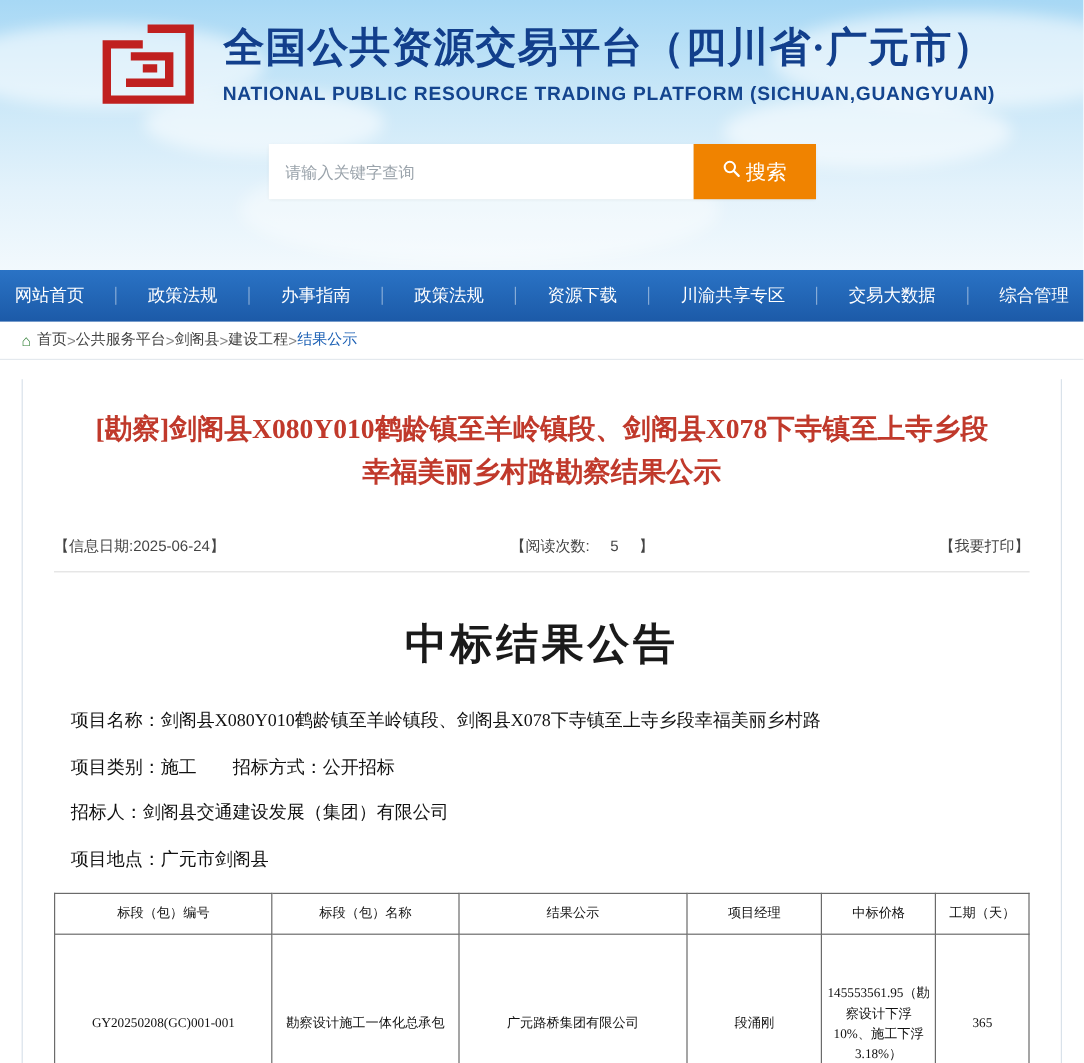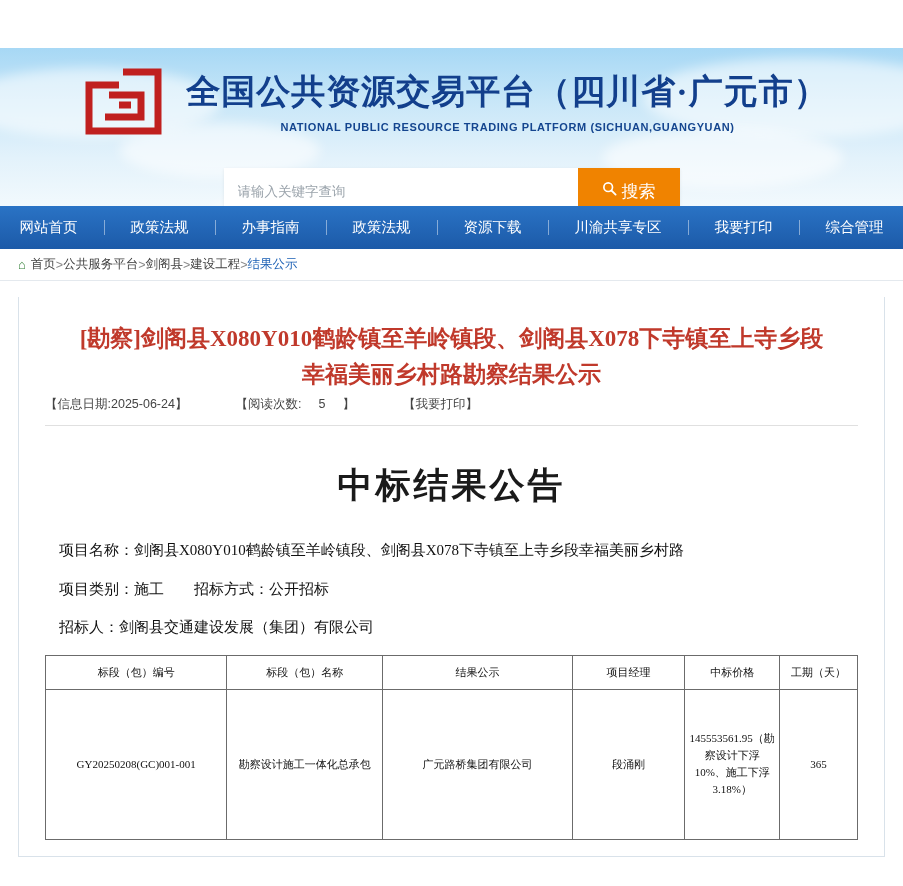--- a/index.html
+++ b/index.html
@@ -7,24 +7,23 @@
     margin: 0; padding: 0;
     width: 903px;
     background: #ffffff;
     font-family: "Liberation Sans", sans-serif;
   }
   body { width: 903px; min-height: 886px; overflow: hidden; }
 
   
   .banner {
     position: relative;
-    height: 158px;
+    height: 225px;
     background: linear-gradient(180deg, #a7d8f5 0%, #c9e7f8 35%, #e3f2fb 70%, #f2f9fd 100%);
     overflow: hidden;
-    margin-top: 48px;
   }
   .cloud {
     position: absolute;
     background: rgba(255,255,255,0.55);
     border-radius: 50%;
     filter: blur(6px);
   }
   .c1 { width: 260px; height: 70px; left: -40px; top: 20px; }
   .c2 { width: 200px; height: 55px; left: 120px; top: 75px; }
   .c3 { width: 320px; height: 80px; right: -60px; top: 10px; }
@@ -46,21 +45,21 @@
     font-family: "Liberation Serif", serif;
     font-size: 34px;
     font-weight: bold;
     color: #123f8c;
     letter-spacing: 1px;
     line-height: 1.25;
     white-space: nowrap;
   }
   .brand-en {
     margin-top: 8px;
-    font-size: 11px;
+    font-size: 16px;
     font-weight: bold;
     color: #14458f;
     letter-spacing: 0.6px;
     white-space: nowrap;
   }
 
   
   .search-row {
     position: relative;
     z-index: 3;
@@ -144,23 +143,23 @@
   .title {
     text-align: center;
     font-family: "Liberation Serif", serif;
     font-size: 23px;
     font-weight: bold;
     color: #c0392b;
     line-height: 1.55;
     padding: 0 30px;
   }
   .meta {
-    margin-top: 4px;
-    display: flex;
-    justify-content: flex-start;
+    margin-top: 36px;
+    display: flex;
+    justify-content: space-between;
     align-items: center;
     gap: 48px;
     font-size: 12.5px;
     color: #444;
     padding-bottom: 12px;
     border-bottom: 1px solid #e0e0e0;
   }
   .meta .views-num { display: inline-block; min-width: 34px; text-align: center; }
   .meta .print { cursor: pointer; }
 
@@ -257,21 +256,21 @@
       <div class="nav-item">政策法规</div>
       <div class="nav-sep"></div>
       <div class="nav-item">办事指南</div>
       <div class="nav-sep"></div>
       <div class="nav-item">政策法规</div>
       <div class="nav-sep"></div>
       <div class="nav-item">资源下载</div>
       <div class="nav-sep"></div>
       <div class="nav-item">川渝共享专区</div>
       <div class="nav-sep"></div>
-      <div class="nav-item">我要打印</div>
+      <div class="nav-item">交易大数据</div>
       <div class="nav-sep"></div>
       <div class="nav-item">综合管理</div>
     </div>
 </div>
 
 <div class="crumb">
   <span class="home-ic">⌂</span>
   <span id="crumb-items" style="display:flex;align-items:center;gap:0;">
       <a>首页</a>
       <span class="sep">&gt;</span>
@@ -304,20 +303,23 @@
 
     <div class="field-list">
       <div class="field">
         <span>项目名称：</span><span>剑阁县X080Y010鹤龄镇至羊岭镇段、剑阁县X078下寺镇至上寺乡段幸福美丽乡村路</span>
       </div>
       <div class="field">
         <span>项目类别：</span><span>施工</span><span class="inline-gap"></span><span>招标方式：</span><span>公开招标</span>
       </div>
       <div class="field">
         <span>招标人：</span><span>剑阁县交通建设发展（集团）有限公司</span>
+      </div>
+      <div class="field">
+        <span>项目地点：</span><span>广元市剑阁县</span>
       </div>
     </div>
 
     <table class="result">
       <thead>
         <tr>
           <th class="col1">标段（包）编号</th>
           <th class="col2">标段（包）名称</th>
           <th class="col3">结果公示</th>
           <th class="col4">项目经理</th>

